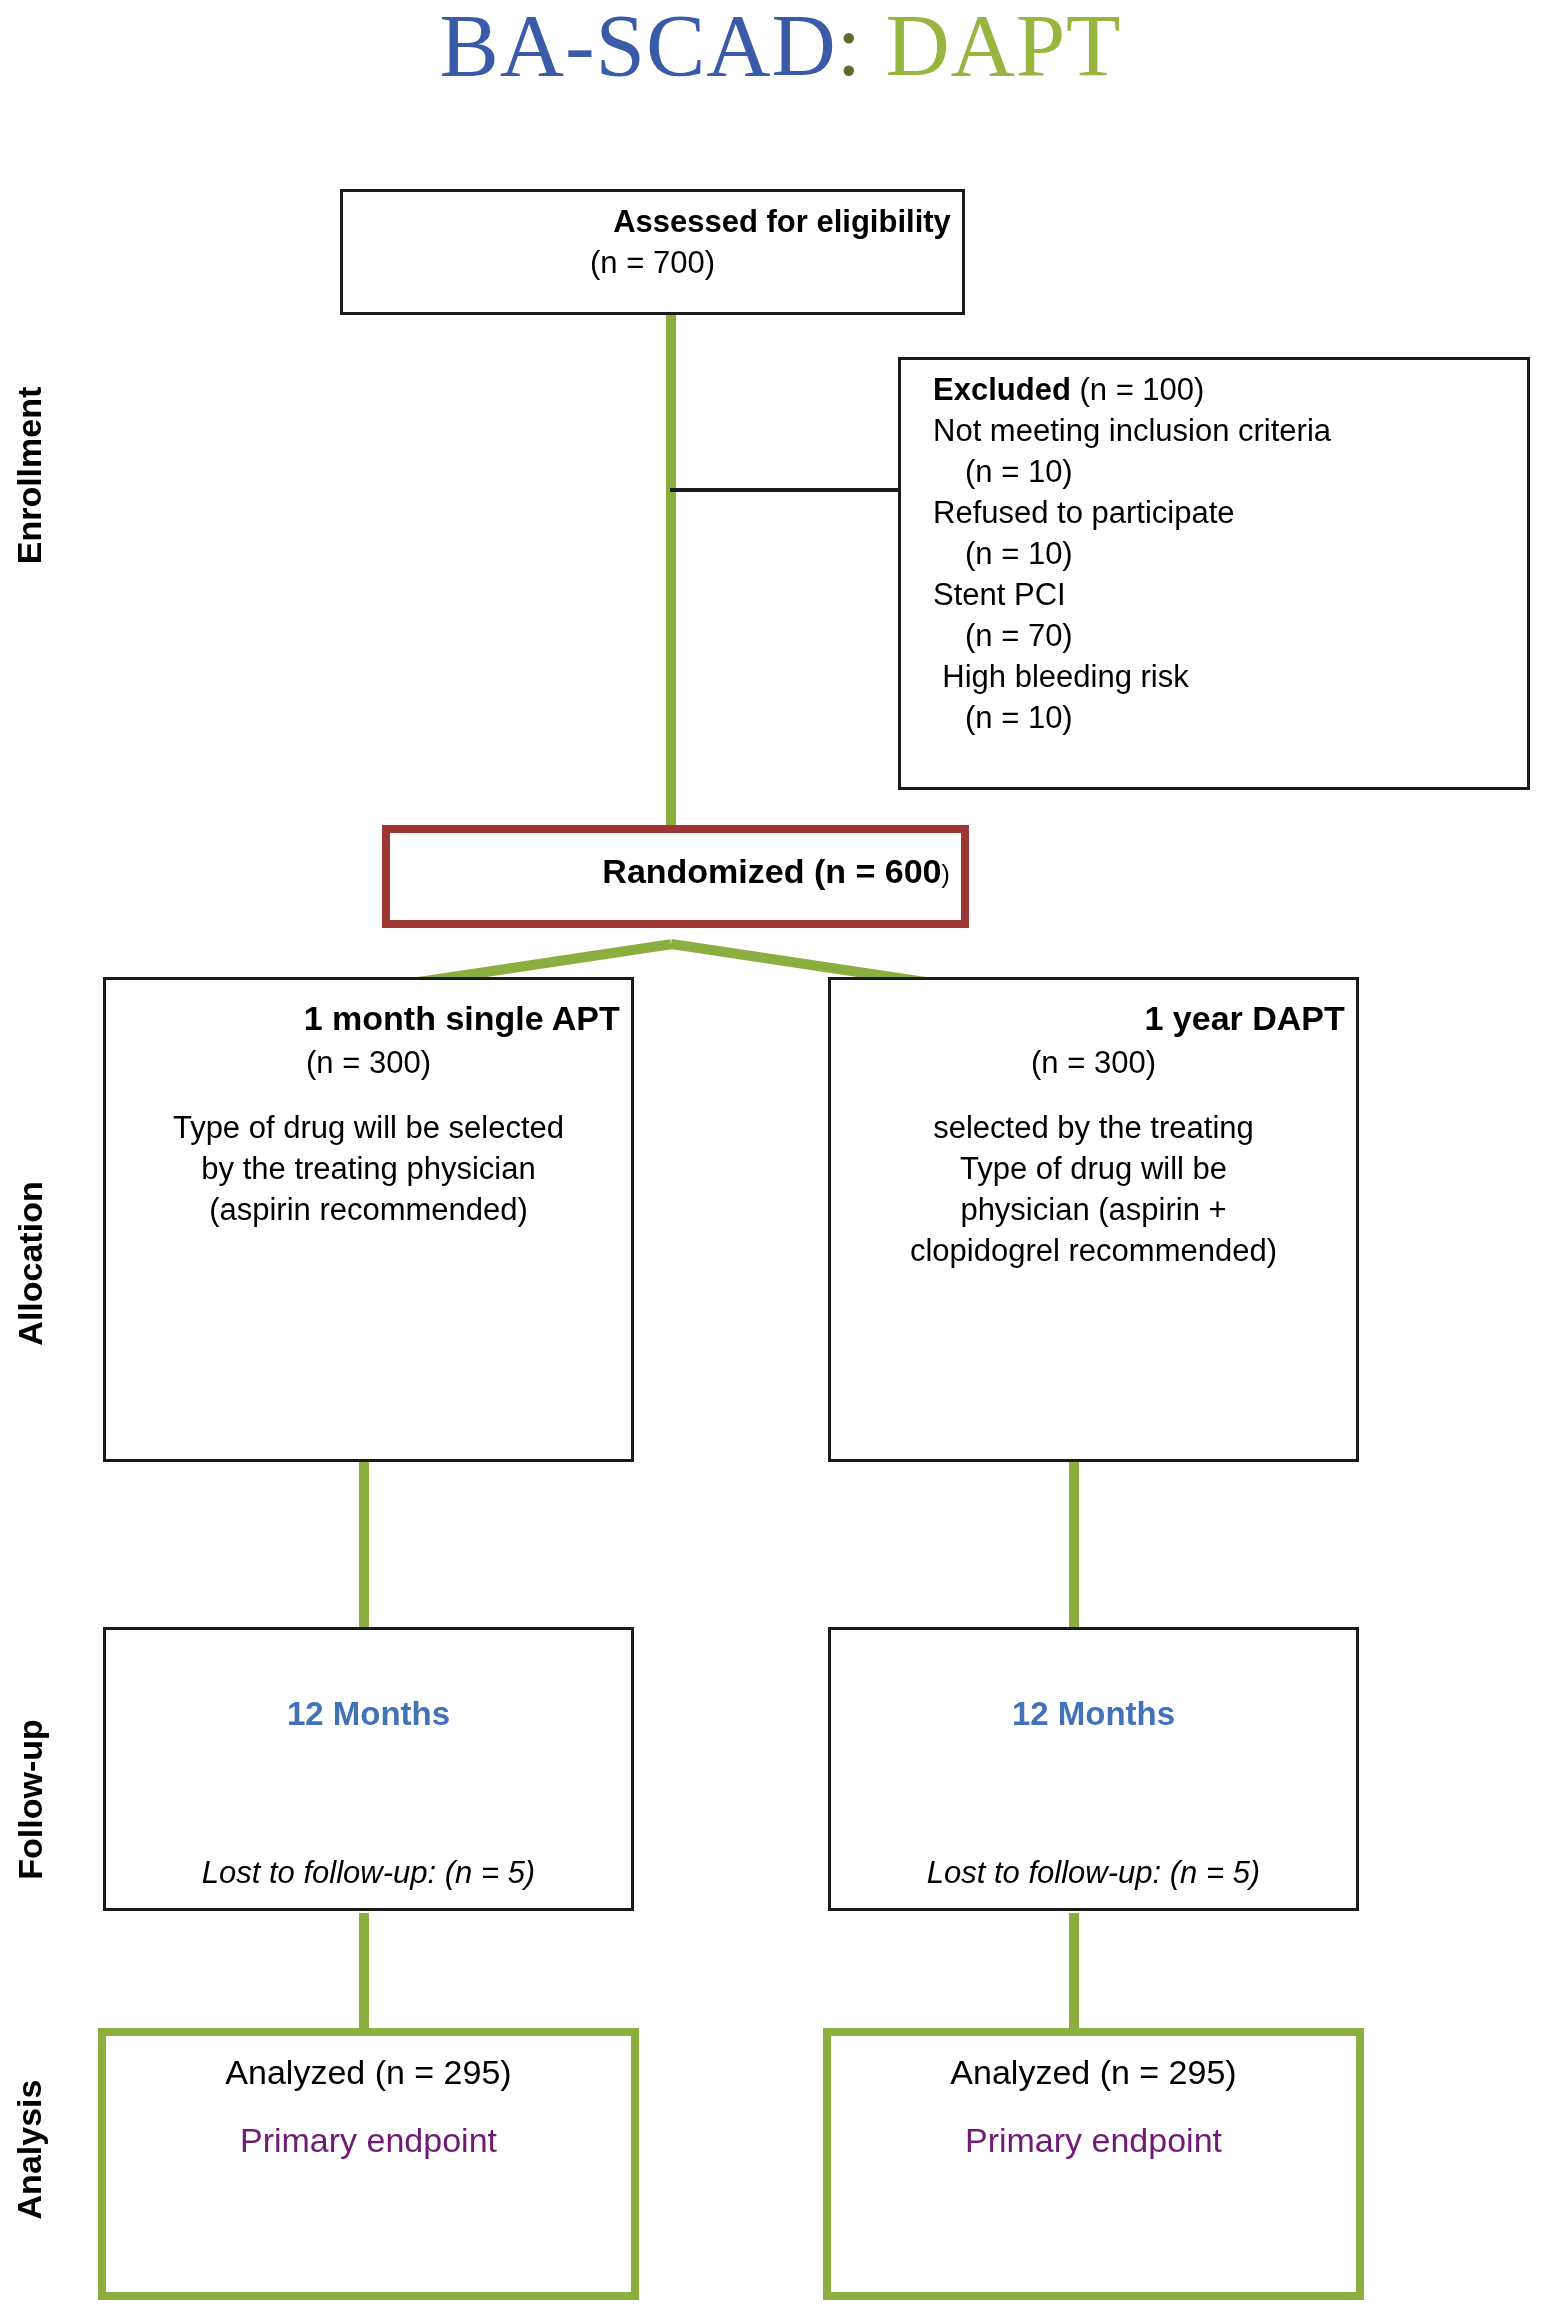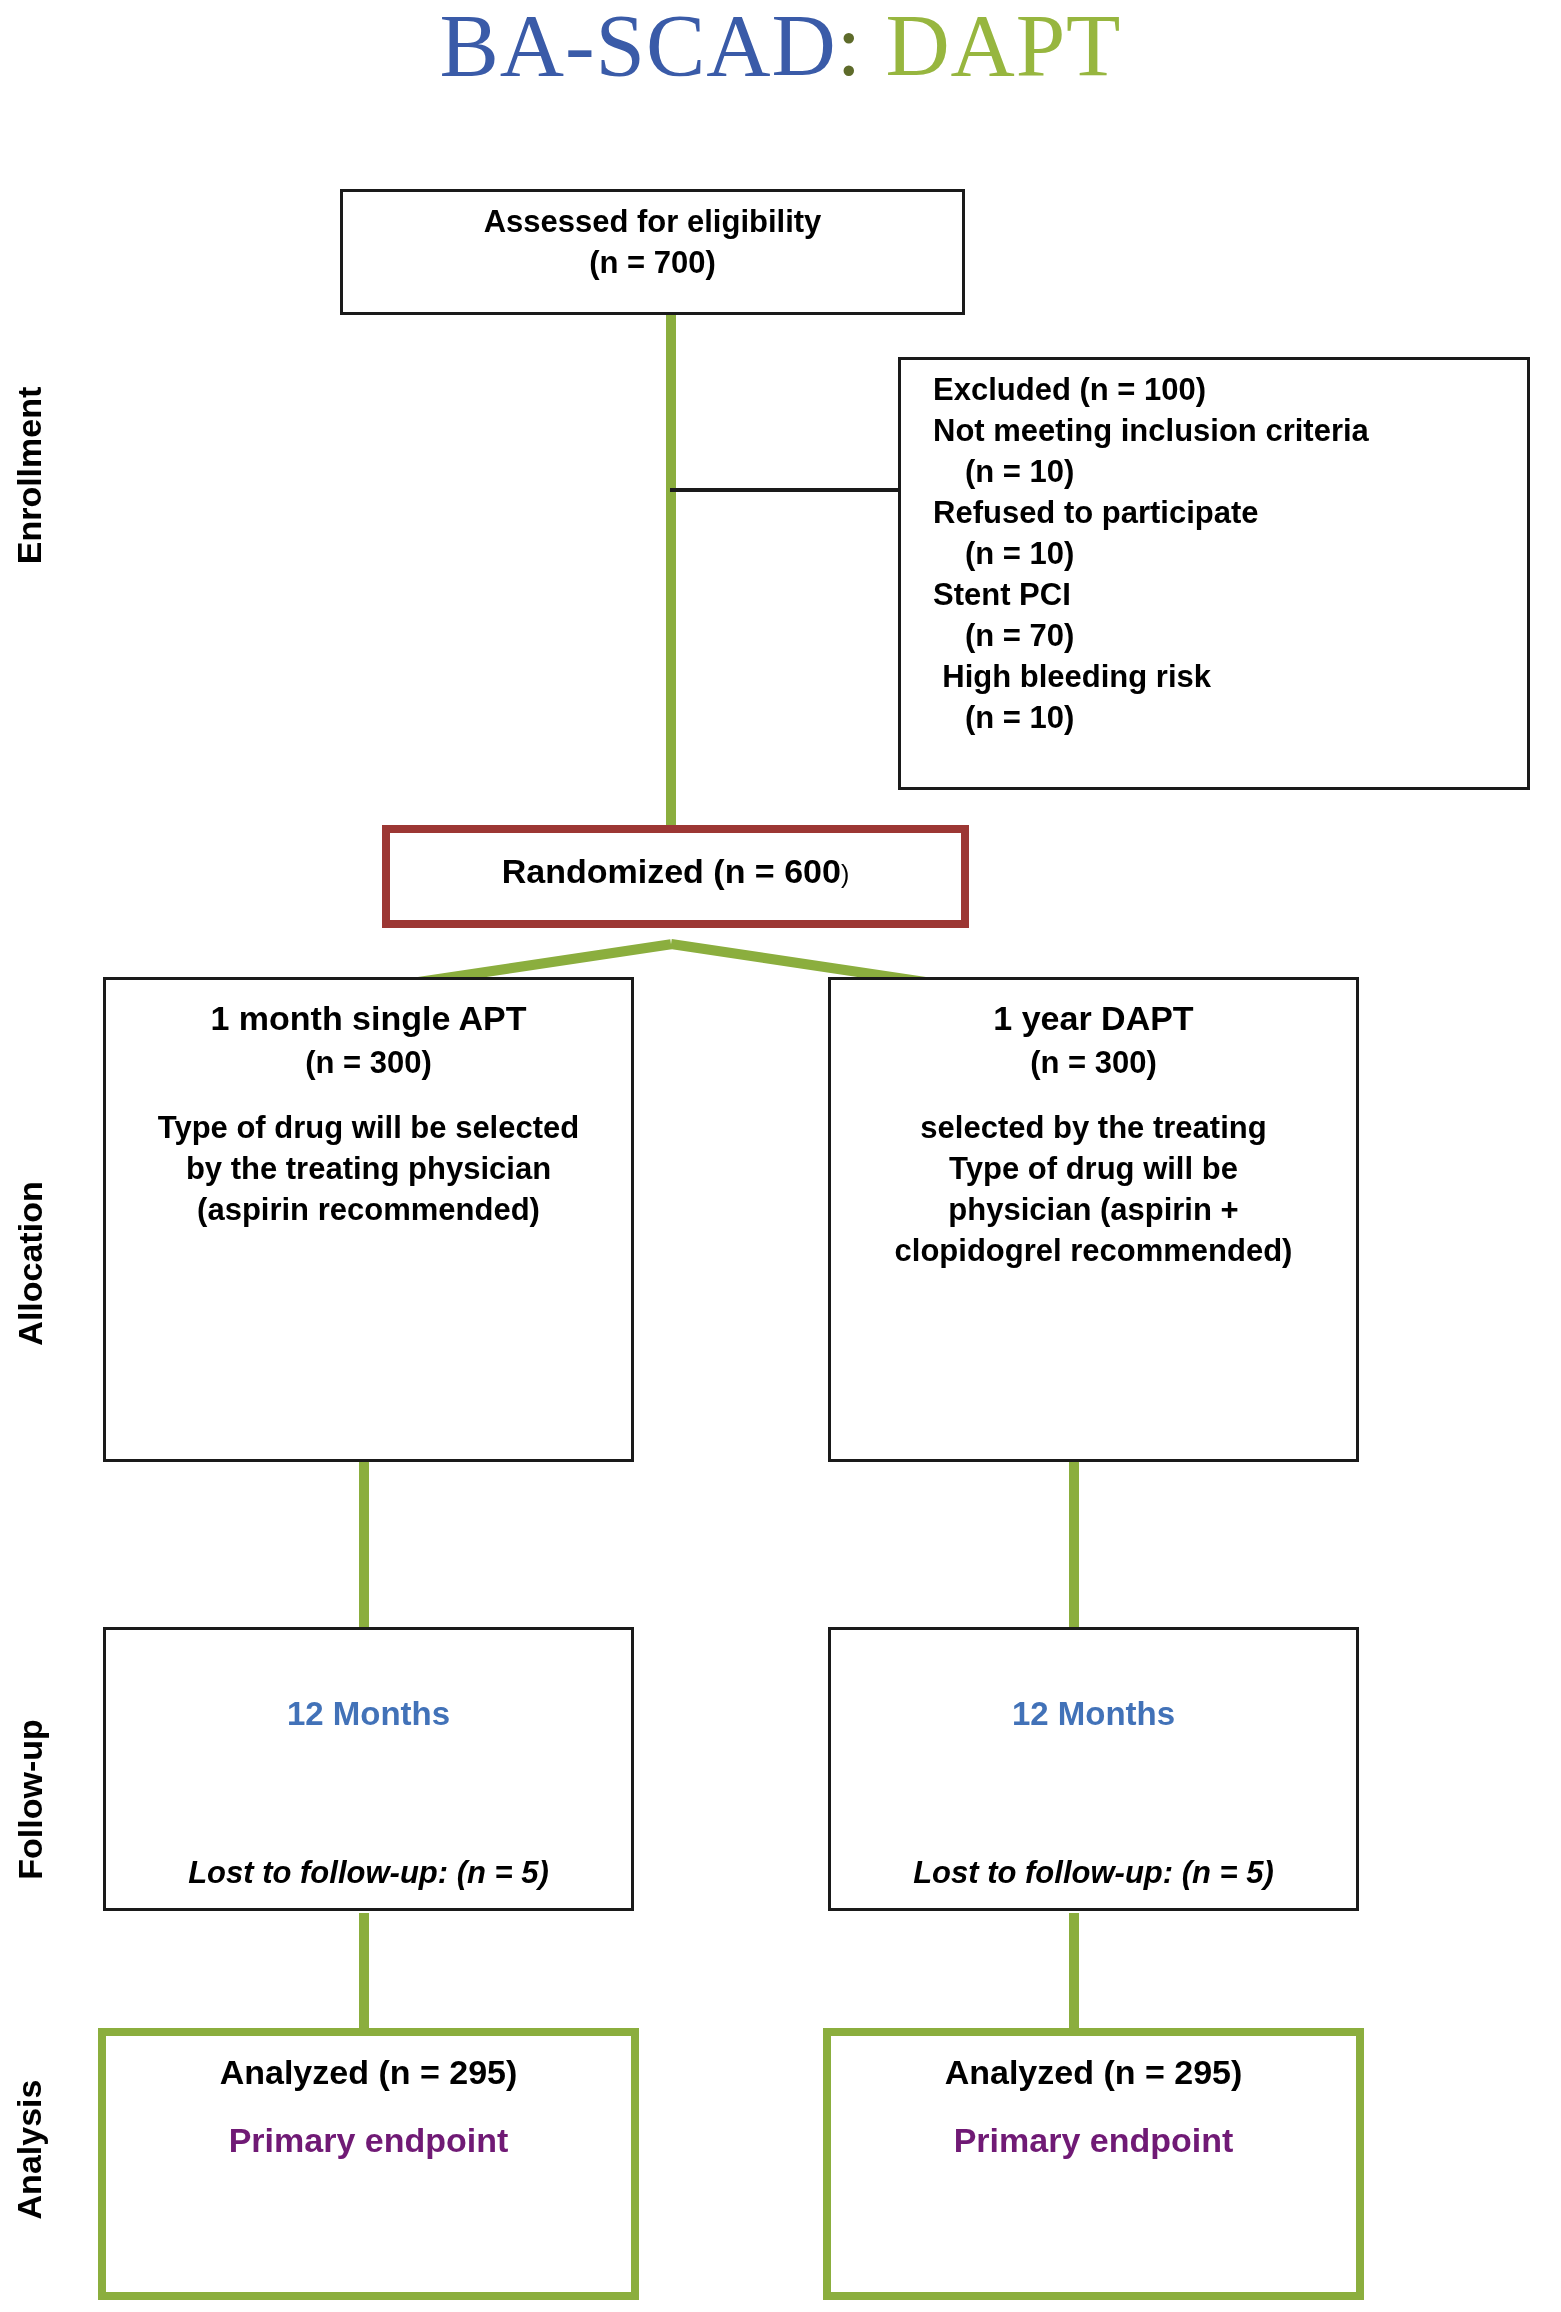--- a/index.html
+++ b/index.html
@@ -21,22 +21,22 @@
   .stage-label span{transform:rotate(-90deg);white-space:nowrap;display:block;}
 
   
   .box{position:absolute;background:#ffffff;box-sizing:border-box;}
   .box-black{border:3.7px solid #1a1a1a;}
   .box-red{border:8.4px solid #9C3734;padding-left:48px;}
   .box-green{border:8.4px solid #8BAE3E;}
 
   .box .inner{position:absolute;left:0;right:0;top:0;
               padding:9.3px 11.2px 0 11.2px;text-align:center;}
-  .ln{font-size:31px;line-height:41px;font-weight:bold;}
-  .ln.b{font-weight:bold;}
+  .ln{font-size:31px;line-height:41px;}
+  .ln.b{font-weight:bold;text-align:right;}
   .ln.i{font-style:italic;}
   .ln.left{text-align:left;}
   .ln.big{font-size:34px;line-height:47px;}
   .ln.blue{color:#4272B8;font-weight:bold;font-size:33px;}
   .ln.redtxt{color:#701a75;font-size:34px;}
   .sm{font-size:25px;}
   .gap{height:24px;}
 
   
   .vline{position:absolute;background:#8BAE3E;width:10.3px;}

